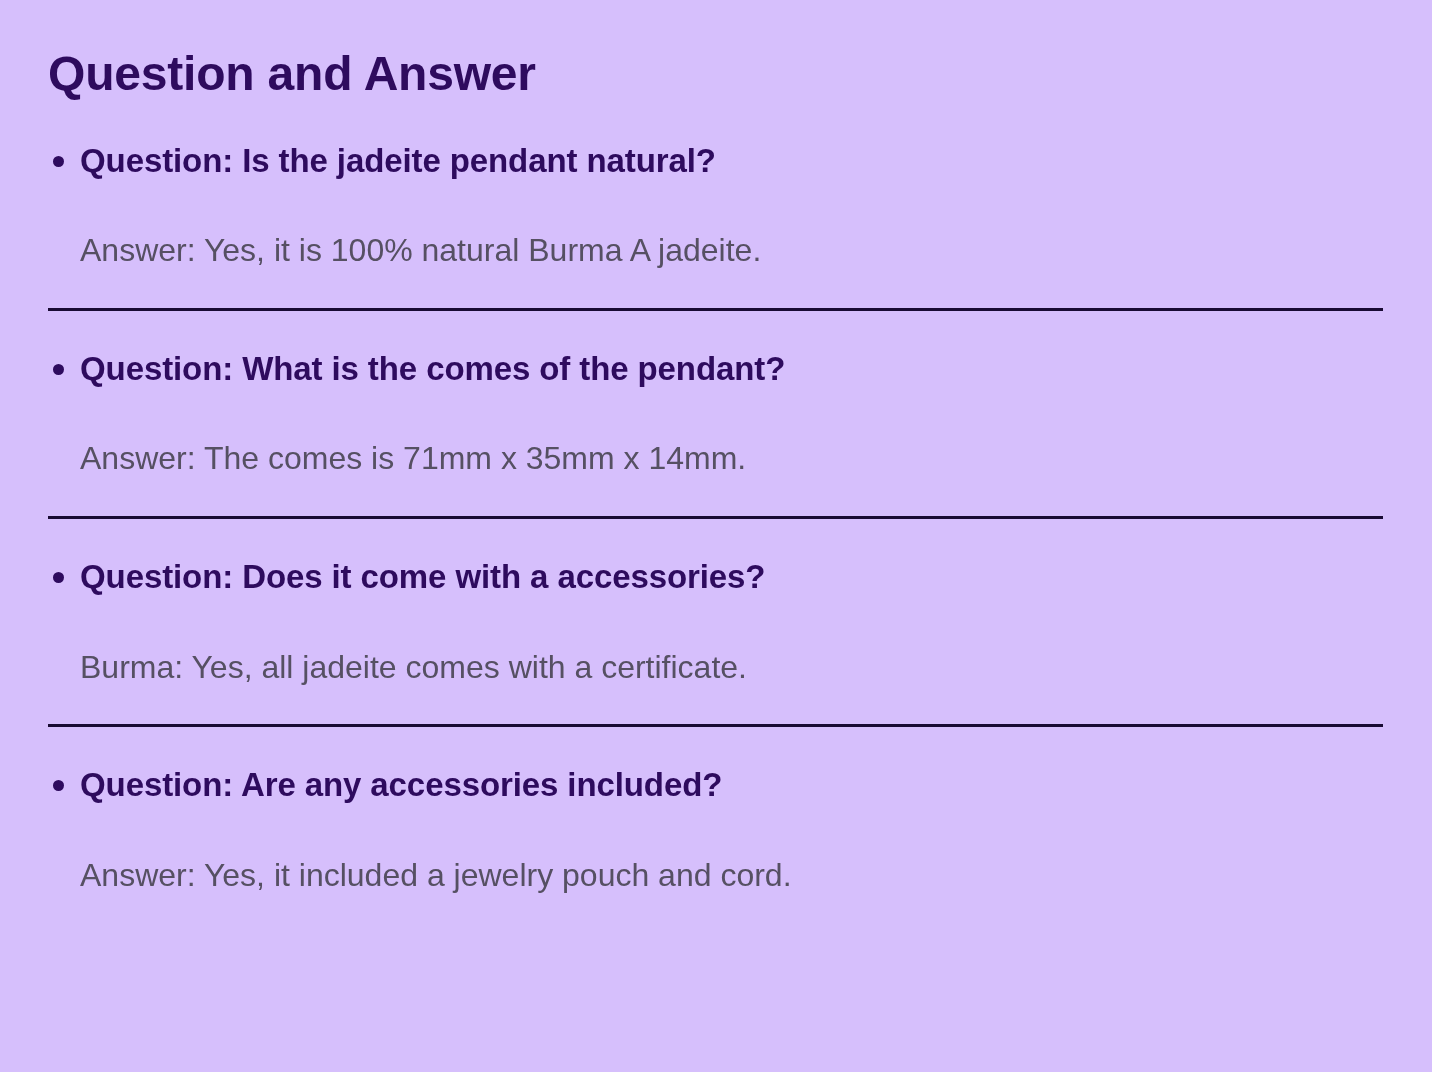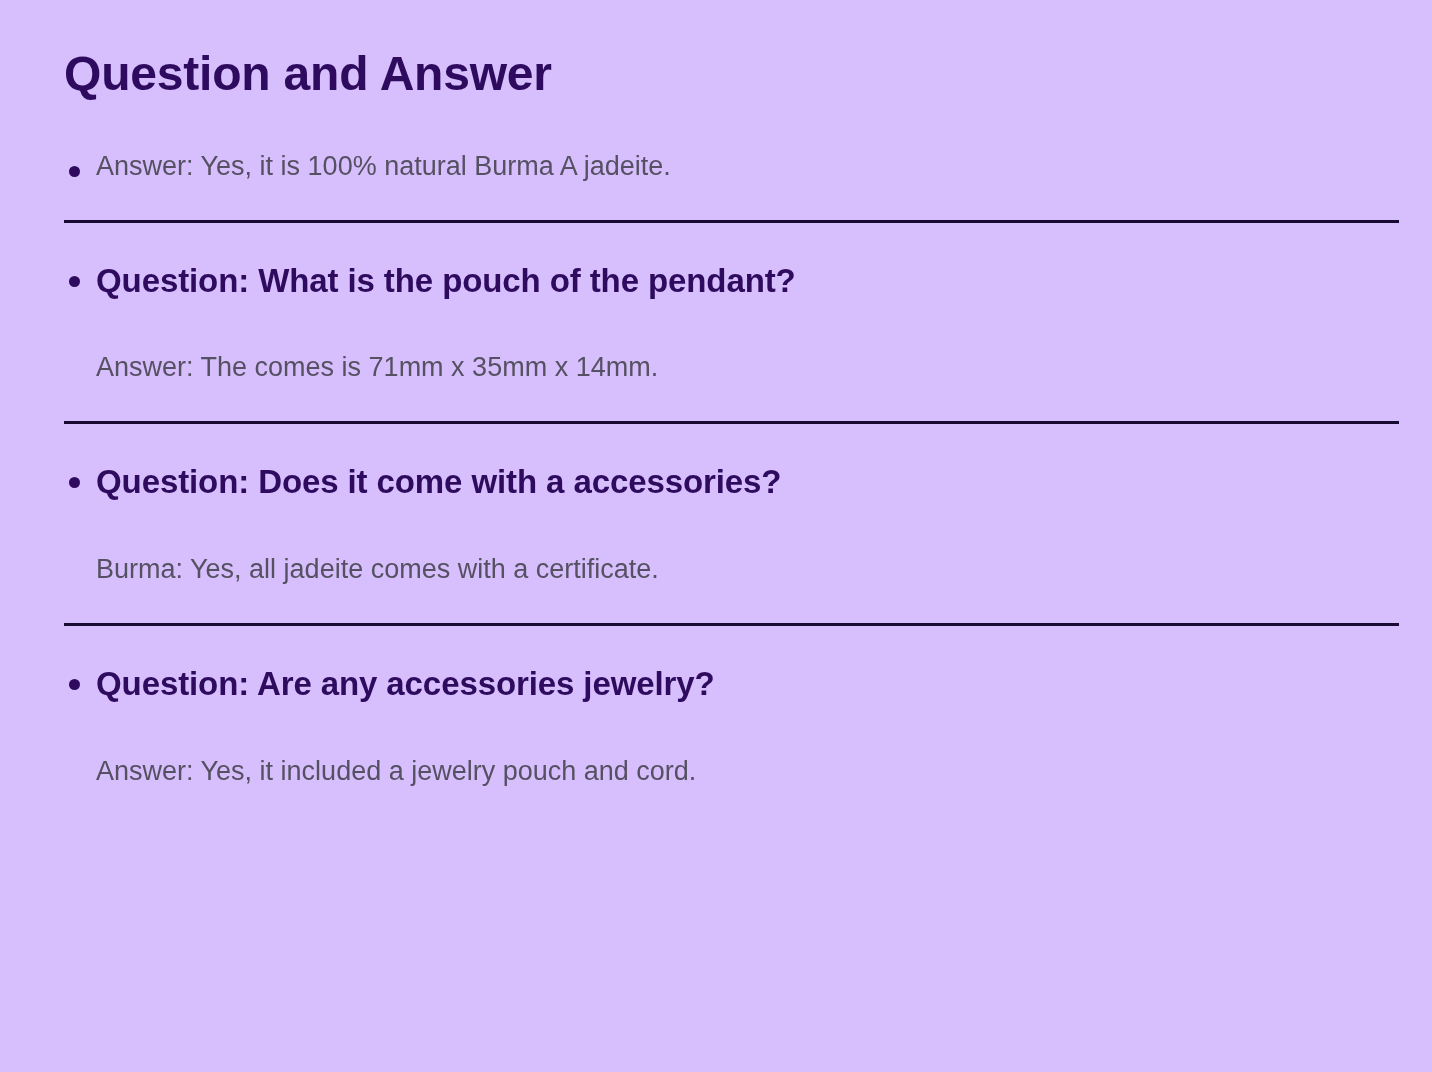--- a/index.html
+++ b/index.html
@@ -11,21 +11,21 @@
     height: 1072px;
     background: #d6bffc;
     font-family: "Liberation Sans", sans-serif;
     overflow: hidden;
   }
   .page {
     position: relative;
     width: 1432px;
     height: 1072px;
     box-sizing: border-box;
-    padding: 0 64px;
+    padding: 0 48px;
   }
   .page-title {
     margin: 0;
     padding-top: 47px;
     font-size: 48px;
     line-height: 1.12;
     font-weight: bold;
     color: #2e0b5e;
     letter-spacing: -0.2px;
   }
@@ -57,21 +57,21 @@
     left: 5px;
     top: 17px;
     width: 11px;
     height: 11px;
     border-radius: 50%;
     background: #2e0b5e;
   }
   .qa-answer {
     padding-left: 32px;
     margin-top: 48px;
-    font-size: 27px;
+    font-size: 32px;
     line-height: 1.3;
     font-weight: normal;
     color: #565063;
   }
   .qa-divider {
     height: 3px;
     background: #190a33;
     margin-top: 36px;
     margin-bottom: 36px;
     width: 1335px;
@@ -82,46 +82,47 @@
 
 <div class="page">
 
   <h1 class="page-title">Question and Answer</h1>
 
   <ul class="qa-list">
 
     <li class="qa-item">
       <div class="qa-question">
         <span class="qa-bullet"></span>
+        <span>Question: Is the jadeite pendant natural?</span>
       </div>
       <div class="qa-answer">Answer: Yes, it is 100% natural Burma A jadeite.</div>
       <div class="qa-divider"></div>
     </li>
 
     <li class="qa-item">
       <div class="qa-question">
         <span class="qa-bullet"></span>
-        <span>Question: What is the pouch of the pendant?</span>
+        <span>Question: What is the comes of the pendant?</span>
       </div>
       <div class="qa-answer">Answer: The comes is 71mm x 35mm x 14mm.</div>
       <div class="qa-divider"></div>
     </li>
 
     <li class="qa-item">
       <div class="qa-question">
         <span class="qa-bullet"></span>
         <span>Question: Does it come with a accessories?</span>
       </div>
       <div class="qa-answer">Burma: Yes, all jadeite comes with a certificate.</div>
       <div class="qa-divider"></div>
     </li>
 
     <li class="qa-item">
       <div class="qa-question">
         <span class="qa-bullet"></span>
-        <span>Question: Are any accessories jewelry?</span>
+        <span>Question: Are any accessories included?</span>
       </div>
       <div class="qa-answer">Answer: Yes, it included a jewelry pouch and cord.</div>
 
     </li>
 
   </ul>
 </div>
 
 </body></html>

